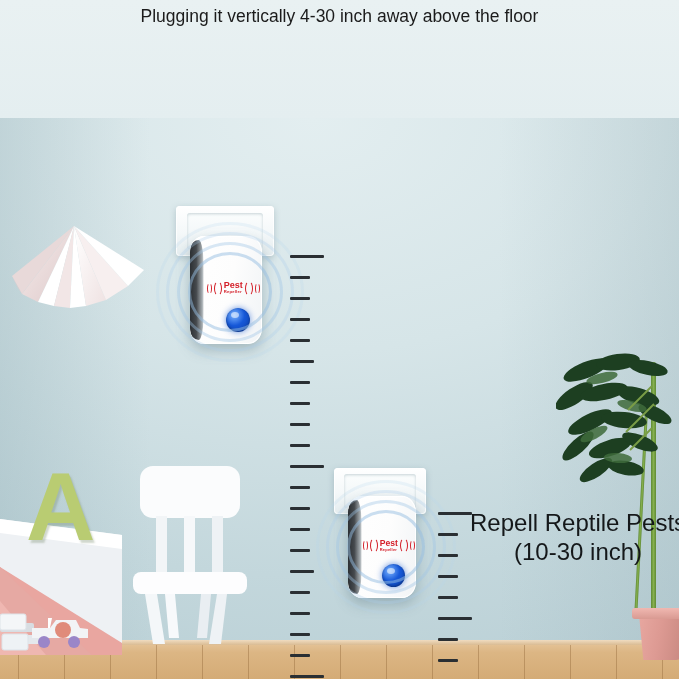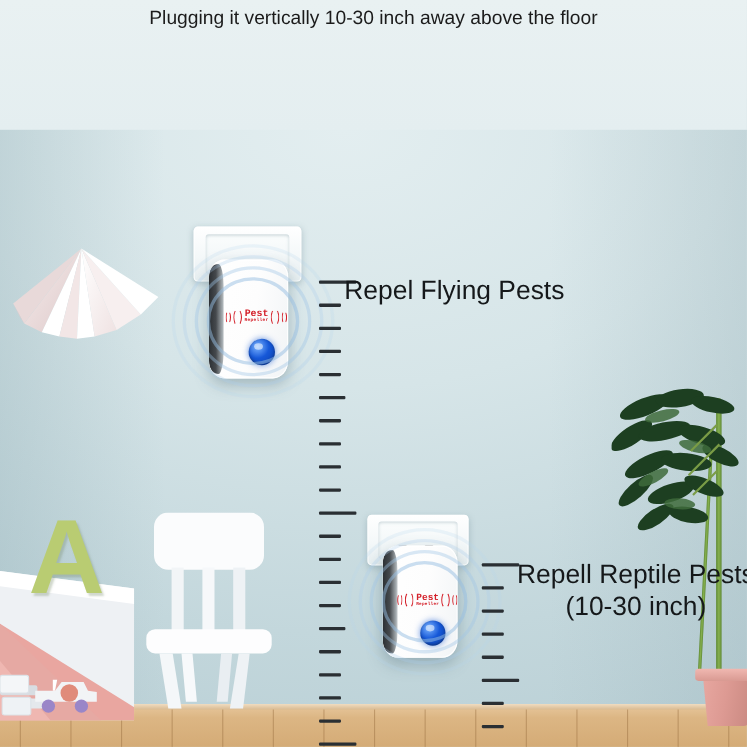--- a/index.html
+++ b/index.html
@@ -120,21 +120,21 @@
     position:absolute; left:26%; width:68%;
     display:flex; align-items:center; justify-content:center; gap:2px;
   }
   .logo .arc{
     display:block; flex:0 0 auto;
     border:1.6px solid #d4202a; border-radius:50%;
     border-top-color:transparent; border-bottom-color:transparent;
   }
   .logo .arc.a1{ width:5px; height:11px; }
   .logo .arc.a2{ width:8px; height:15px; }
-  .logo .txt{ text-align:center; line-height:1;font-family:Liberation Mono, monospace; }
+  .logo .txt{ text-align:left; line-height:1; }
   .logo .txt .t1{ color:#d4202a; font-weight:700; display:block; }
   .logo .txt .t2{ color:#d4202a; font-weight:700; display:block; letter-spacing:.2px; }
   .device .led{
     position:absolute; border-radius:50%;
     background:radial-gradient(circle at 34% 30%, #7ab3ff 0%, #1658d8 45%, #0b3ea8 100%);
     box-shadow:0 0 6px rgba(25,90,210,.65), inset 0 -1px 3px rgba(0,0,0,.35);
   }
   .device .led::after{
     content:""; position:absolute; left:22%; top:16%; width:34%; height:26%;
     border-radius:50%; background:rgba(255,255,255,.55);
@@ -366,21 +366,20 @@
       <div class="tick s" style="top: 294px; background: rgb(42, 47, 51);"></div>
       <div class="tick m" style="top: 315px; background: rgb(42, 47, 51);"></div>
       <div class="tick s" style="top: 336px; background: rgb(42, 47, 51);"></div>
       <div class="tick s" style="top: 357px; background: rgb(42, 47, 51);"></div>
       <div class="tick s" style="top: 378px; background: rgb(42, 47, 51);"></div>
       <div class="tick s" style="top: 399px; background: rgb(42, 47, 51);"></div>
       <div class="tick l" style="top: 420px; background: rgb(42, 47, 51);"></div>
     </div>
 
   <div class="callout" id="callout-top">
-    <div class="line1">Repel Flying Pests</div>
   </div>
 
   <div class="unit" id="unit-bottom" style="left:326px; top:468px; width:120px; height:150px;">
 
     <div class="wave w4" style="left:-10px; top:12px; width:140px; height:134px;"></div>
     <div class="wave w3" style="left:0px;   top:22px; width:120px; height:114px;"></div>
     <div class="wave w2" style="left:10px;  top:32px; width:100px; height:94px;"></div>
     <div class="wave" style="left:21px;  top:42px; width:78px;  height:74px;"></div>
 
     <div class="outlet" style="left:8px; top:0px; width:92px; height:46px;">
@@ -417,16 +416,16 @@
       <div class="tick s" style="top: 126px; background: rgb(42, 47, 51);"></div>
       <div class="tick s" style="top: 147px; background: rgb(42, 47, 51);"></div>
     </div>
 
   <div class="callout" id="callout-bottom">
     <div class="line1">Repell Reptile Pests</div>
     <div class="line2">(10-30 inch)</div>
   </div>
 
   <div class="header">
-    <div class="sub1">Plugging it vertically 10-30 inch away above the floor</div>
+    <div class="sub1">Plugging it vertically 4-30 inch away above the floor</div>
   </div>
 
 </div>
 
 </body></html>

